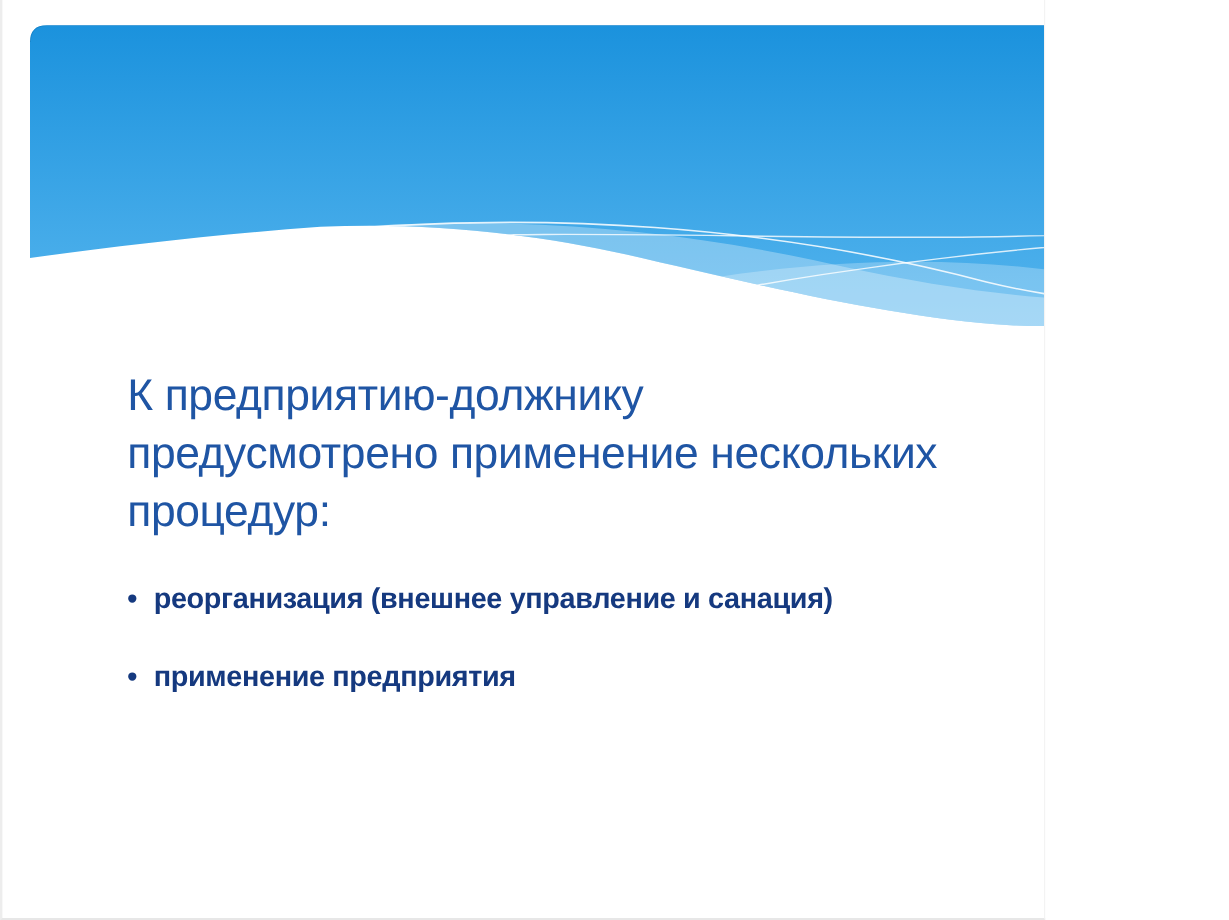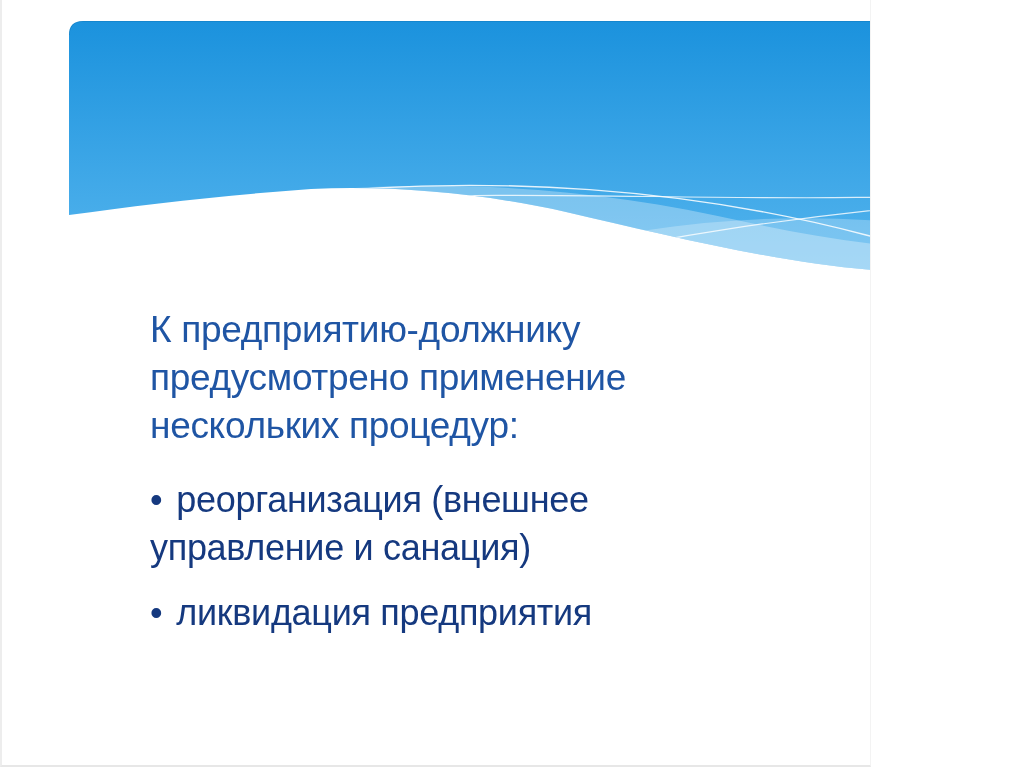--- a/index.html
+++ b/index.html
@@ -17,21 +17,20 @@
   .slide {
     position: relative;
     width: 871px;
     height: 767px;
     background: var(--bg, #ffffff);
     border-left: 2px solid #ededed;
     border-bottom: 2px solid #e7e7e7;
     border-right: 1px solid #f3f3f3;
     box-sizing: border-box;
     overflow: hidden;
-    padding-left: 44px;
   }
   .header-wave {
     display: block;
     width: 1024px;
     height: 300px;
   }
   .slide-body {
     padding: 6px 88px 0 104px;
   }
   .intro {
@@ -41,24 +40,24 @@
     letter-spacing: -0.3px;
     font-weight: 400;
     color: var(--intro-color, #1f55a4);
   }
   .bullets {
     list-style: none;
     margin: 0;
     padding: 0;
   }
   .bullets li {
-    font-size: 36px;
+    font-size: 24px;
     line-height: 48px;
     letter-spacing: -0.3px;
-    font-weight: 400;
+    font-weight: 700;
     color: var(--bullet-color, #15397f);
     margin: 0 0 17px 0;
   }
   .bullets li.spaced {
     margin-top: 26px;
   }
   .marker {
     margin-right: 14px;
   }
 </style>
@@ -98,17 +97,17 @@
       <path d="M 360 300 C 560 240 800 205 1024 196" fill="none" stroke="rgba(255,255,255,0.8)" stroke-width="1.2"></path>
       <path d="M 23 35 Q 23 21 37 21 L 986 21 Q 1000 21 1000 35" fill="none" stroke="rgba(8,100,160,0.30)" stroke-width="1.5"></path>
     </g>
   </svg>
 
   <main class="slide-body">
     <p class="intro">К предприятию-должнику предусмотрено применение нескольких процедур:</p>
 
     <ul class="bullets">
       <li><span class="marker">•</span><span>реорганизация (внешнее управление и санация)</span></li>
-      <li><span class="marker">•</span><span>ликвидация предприятия</span></li>
+      <li><span class="marker">•</span><span>применение предприятия</span></li>
     </ul>
   </main>
 
 </div>
 
 </body></html>

